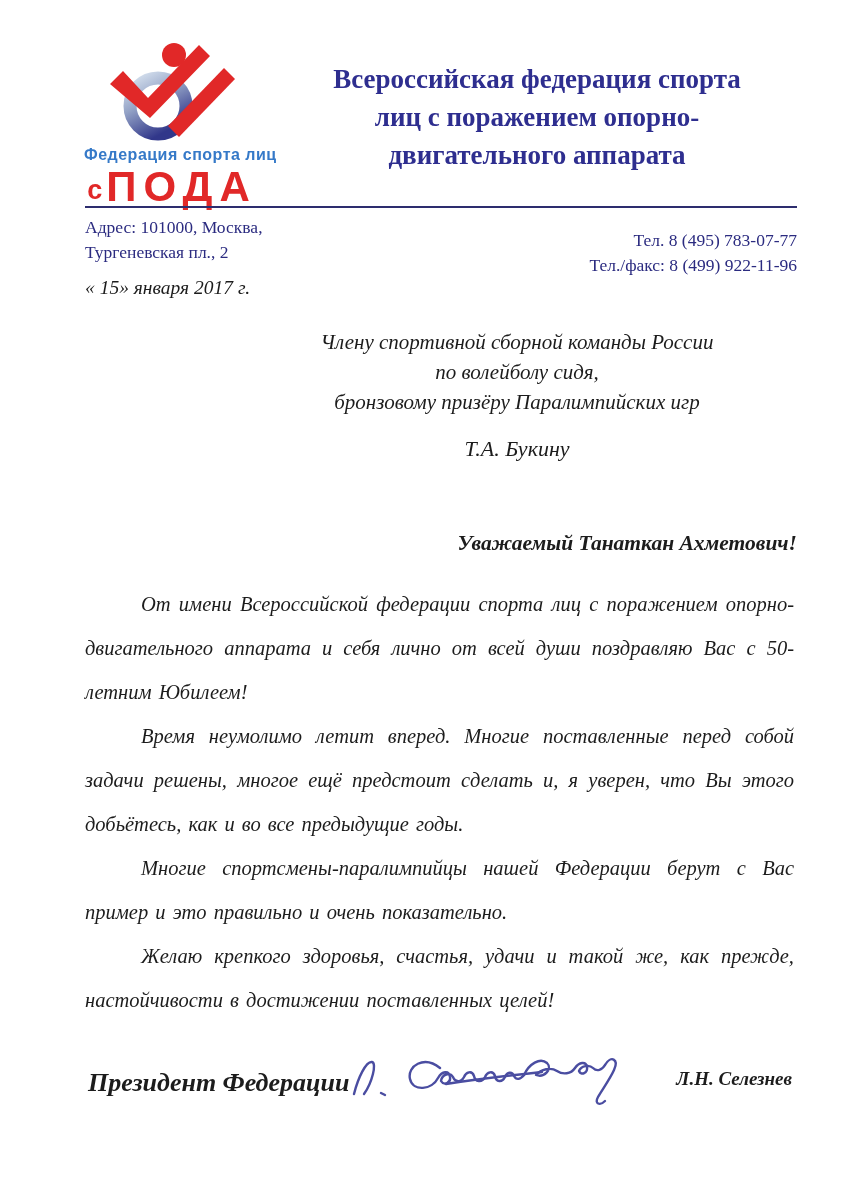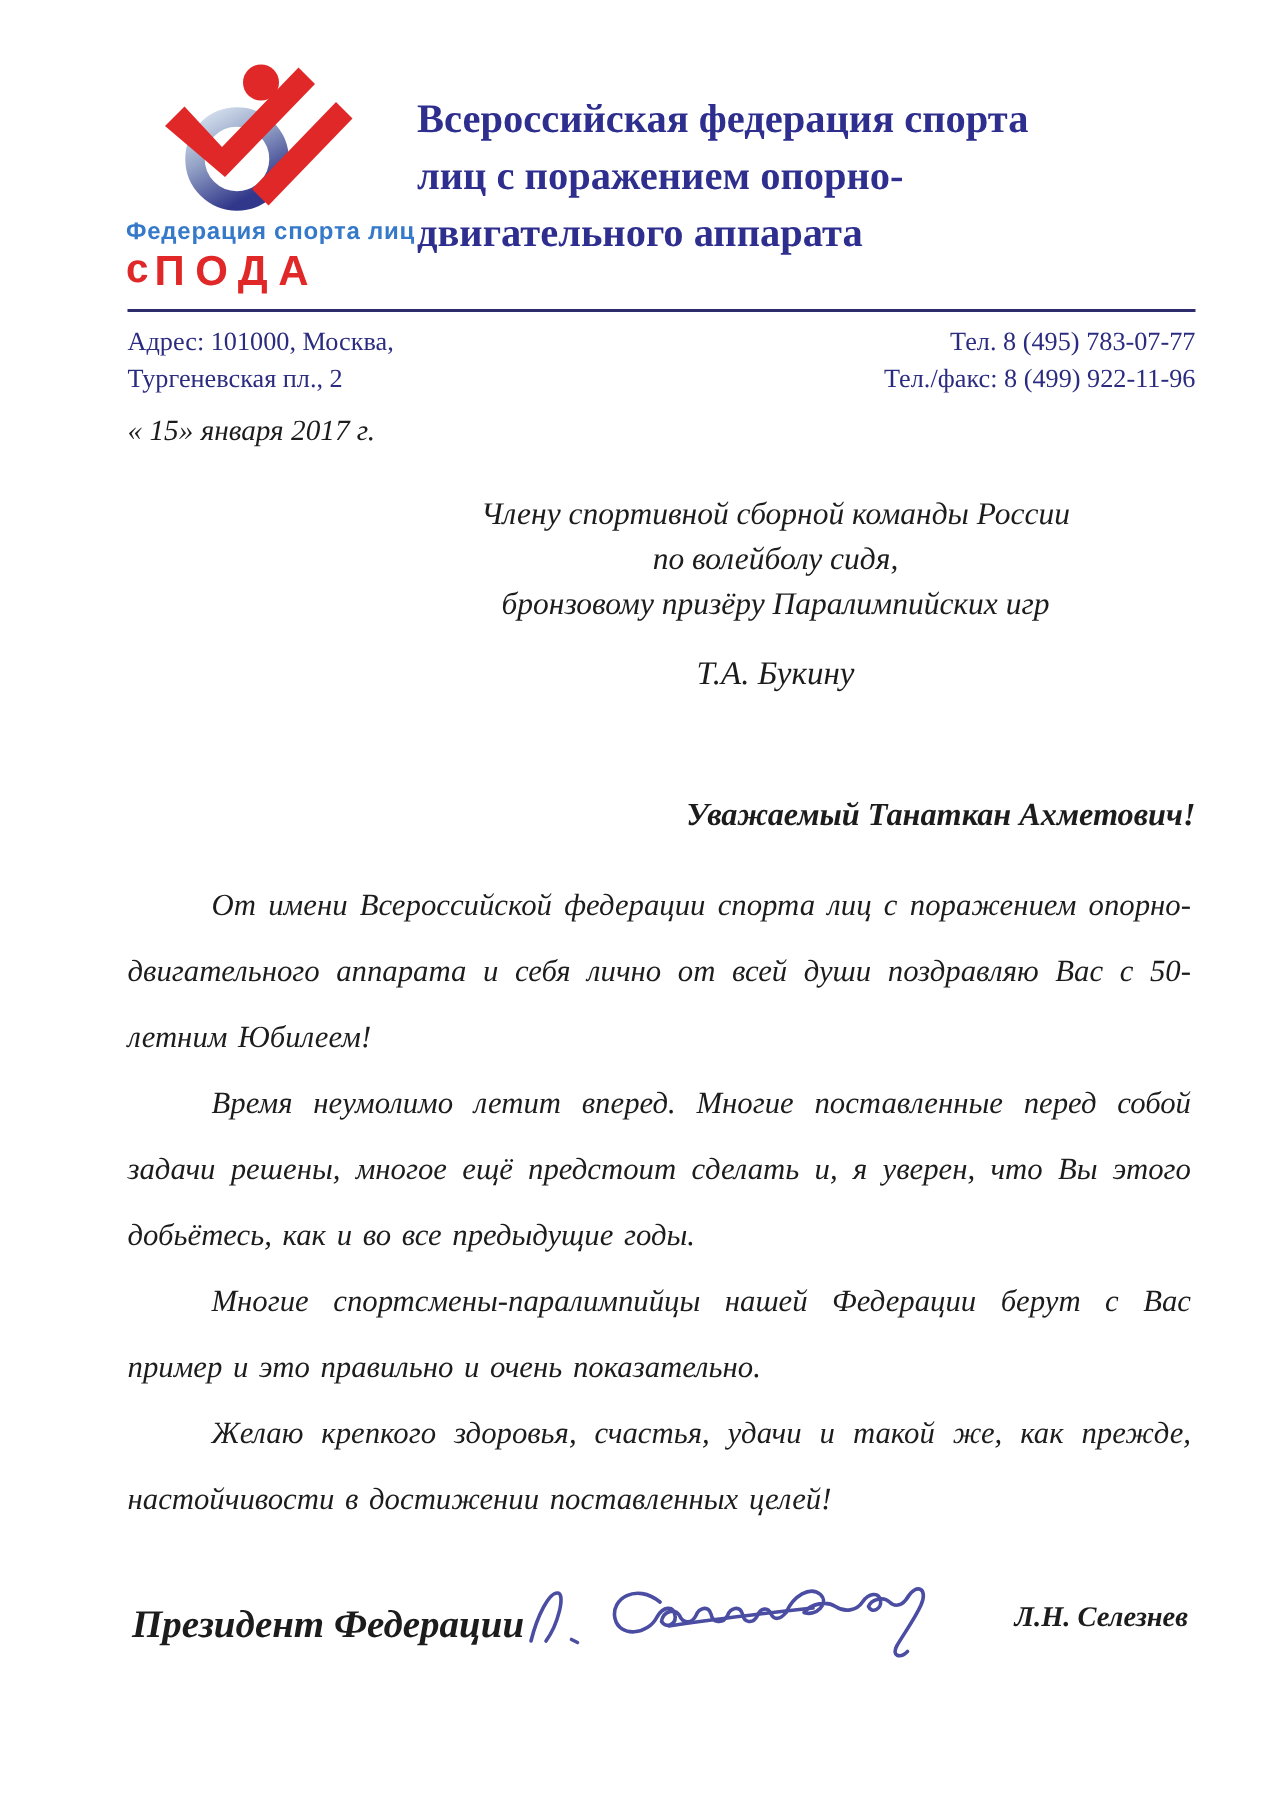--- a/index.html
+++ b/index.html
@@ -17,52 +17,52 @@
   .page{
     position:relative;
     width:849px;height:1200px;
     background:#fff;
     font-family:"Liberation Serif", serif;
     color:var(--text);
     overflow:hidden;
     margin:0 auto;
   }
   
-  .logo{position:absolute;left:84px;top:42px;width:176px;}
+  .logo{position:absolute;left:84px;top:42px;width:176px;text-align:center;}
   .logo-icon{display:block;margin:0 auto;}
   .logo-caption{
     margin-top:4px;
     font-family:"Liberation Sans", sans-serif;
     font-weight:bold;font-size:16px;letter-spacing:.5px;
     color:var(--caption-blue);white-space:nowrap;
   }
   .logo-acronym{
     margin-top:2px;
     font-family:"Liberation Sans", sans-serif;
     font-weight:bold;color:var(--logo-red);
     white-space:nowrap;line-height:1;
   }
   .logo-acronym .small{font-size:27px;letter-spacing:4px;vertical-align:2px;}
-  .logo-acronym .big{font-size:28px;letter-spacing:7px;}
+  .logo-acronym .big{font-size:42px;letter-spacing:7px;}
   
   .org-title{
     position:absolute;left:278px;top:60px;width:518px;
-    color:var(--navy);
+    text-align:center;color:var(--navy);
     font-weight:bold;font-size:27px;line-height:38px;
   }
   
   .rule{position:absolute;left:85px;top:206px;width:712px;height:2px;background:#2d2d6e;}
   
   .contact{
     position:absolute;left:85px;top:215px;width:712px;
     display:flex;justify-content:space-between;
     color:var(--contact-navy);font-weight:normal;
     font-size:17.5px;line-height:25px;
   }
-  .contact .phones{text-align:right;}
+  .contact .phones{text-align:right;margin-top:13px;}
   
   .date-line{position:absolute;left:85px;top:277px;font-style:italic;font-size:19.5px;}
   
   .recipient{
     position:absolute;left:232px;top:327px;width:570px;
     text-align:center;font-weight:normal;font-style:italic;
     font-size:21px;line-height:30px;
   }
   .recipient-name{margin-top:17px;font-size:22px;}
   

